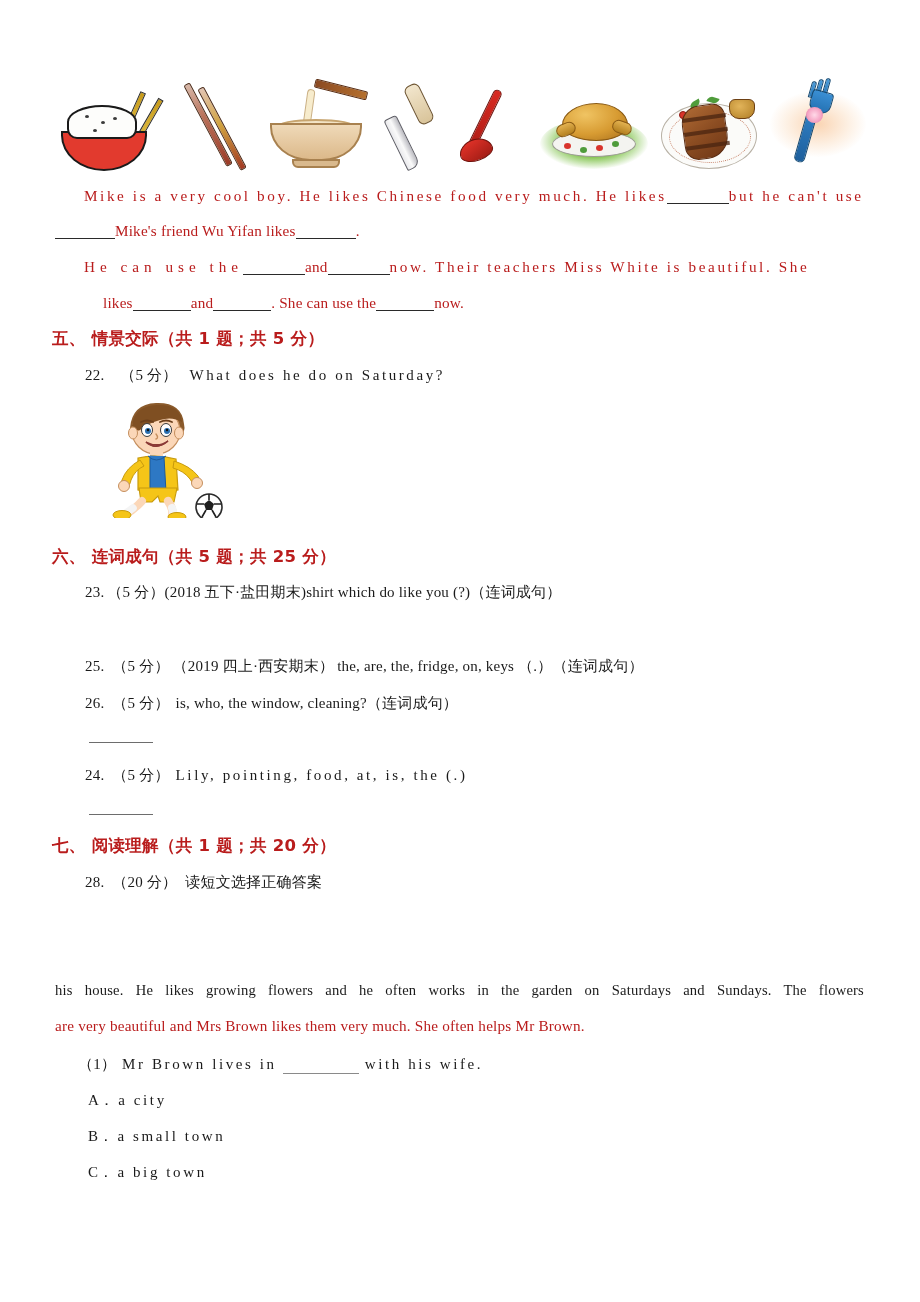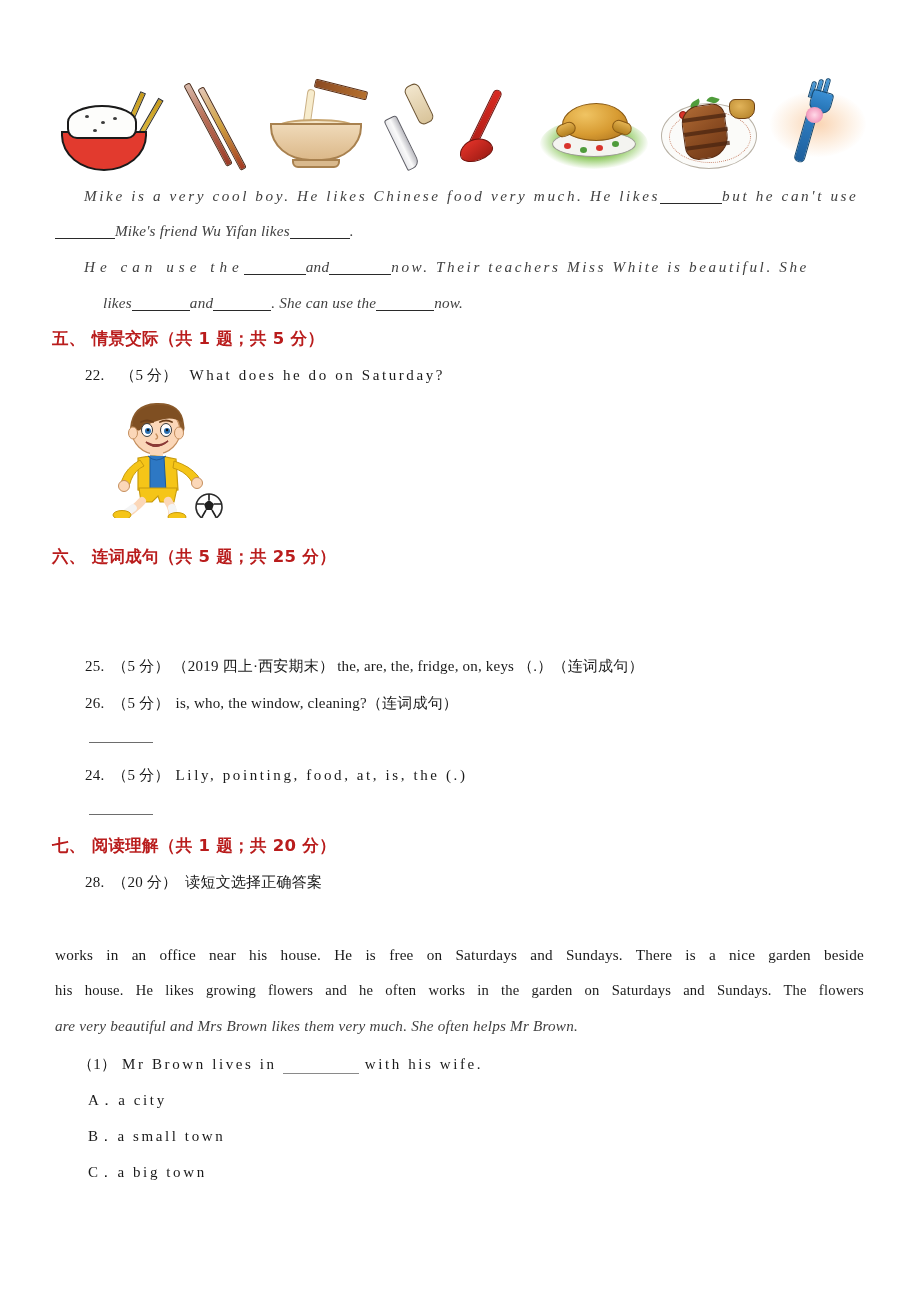--- a/index.html
+++ b/index.html
@@ -224,24 +224,23 @@
     position:absolute; left: 36px; top: 30px; width: 17px; height: 16px;
     background: radial-gradient(circle at 50% 50%, #ffd9e8 0%, #f6a7c6 55%, #e4789f 100%);
     border-radius: 50%;
   }
 
   
   .para {
     position: absolute;
     font-size: 15.2px;
     line-height: 1;
-    color: #404040;
+    color: #b91c1c;
     white-space: nowrap;
     letter-spacing: .2px;
-    font-style: italic;
   }
   .para-just {
     position: absolute;
     font-size: 15.2px;
     color: #1a1a1a;
     text-align: justify;
     text-align-last: justify;
     letter-spacing: .2px;
   }
   .blank {
@@ -448,20 +447,23 @@
       <ellipse cx="77" cy="119" rx="9" ry="4.5" fill="#f5c518" stroke="#c79a0d" stroke-width="1"></ellipse>
 
       <circle cx="109" cy="109" r="13" fill="#ffffff" stroke="#2b2b2b" stroke-width="1.6"></circle>
       <polygon points="109,102 114,106 112,112 106,112 104,106" fill="#1f1f1f"></polygon>
       <path d="M109 96 L109 102 M97 106 L104 106 M121 106 L114 106 M102 119 L106 112 M116 119 L112 112" stroke="#1f1f1f" stroke-width="1.6"></path>
     </svg>
   </div>
 
   <div class="sec-head" style="left:52px; top:546px;">六、 连词成句（共 5 题；共 25 分）</div>
 
+  <div class="q-line" style="left:85px; top:583px;">
+    <span>23.</span><span style="display:inline-block;width:3px"></span><span>（5 分）</span><span>(2018 五下·盐田期末)</span><span>shirt        which       do       like       you       (?)（连词成句）</span>
+  </div>
 
 
   <div class="q-line" style="left:85px; top:657px;">
     <span>25.</span><span style="display:inline-block;width:8px"></span><span>（5 分）</span><span style="display:inline-block;width:3px"></span><span>（2019 四上·西安期末）</span><span style="display:inline-block;width:3px"></span><span>the, are, the, fridge, on, keys （.）（连词成句）</span>
   </div>
 
   <div class="q-line" style="left:85px; top:694px;">
     <span>26.</span><span style="display:inline-block;width:8px"></span><span>（5 分）</span><span style="display:inline-block;width:6px"></span><span>is, who, the window, cleaning?（连词成句）</span>
   </div>
 
@@ -472,21 +474,20 @@
   </div>
 
   <div class="ansline" style="left:89px; top:814px; width:64px;"></div>
 
   <div class="sec-head" style="left:52px; top:835px;">七、 阅读理解（共 1 题；共 20 分）</div>
 
   <div class="q-line" style="left:85px; top:873px;">
     <span>28.</span><span style="display:inline-block;width:8px"></span><span>（20 分）</span><span style="display:inline-block;width:8px"></span><span>读短文选择正确答案</span>
   </div>
 
-  <div class="para-just" style="left:55px; top:946px; width:809px;">works in an office near his house. He is free on Saturdays and Sundays. There is a nice garden beside</div>
   <div class="para-just" style="left:55px; top:982px; width:809px; font-size:14.6px;">his house. He likes growing flowers and he often works in the garden on Saturdays and Sundays. The flowers</div>
   <div class="para" style="left:55px; top:1018px;">are very beautiful and Mrs Brown likes them very much. She often helps Mr Brown.</div>
 
   <div class="q-line" style="left:78px; top:1055px;">
     <span>（1）</span><span style="display:inline-block;width:6px"></span><span class="spaced">Mr Brown lives in</span><span style="display:inline-block;width:6px"></span><span class="blank" style="width:76px;border-bottom-color:#8a8a8a">&nbsp;</span><span style="display:inline-block;width:6px"></span><span class="spaced">with his wife.</span>
   </div>
 
   <div class="opt" style="left:88px; top:1091px;">
     <span>A．</span><span style="display:inline-block;width:4px"></span><span class="spaced">a city</span>
   </div>

